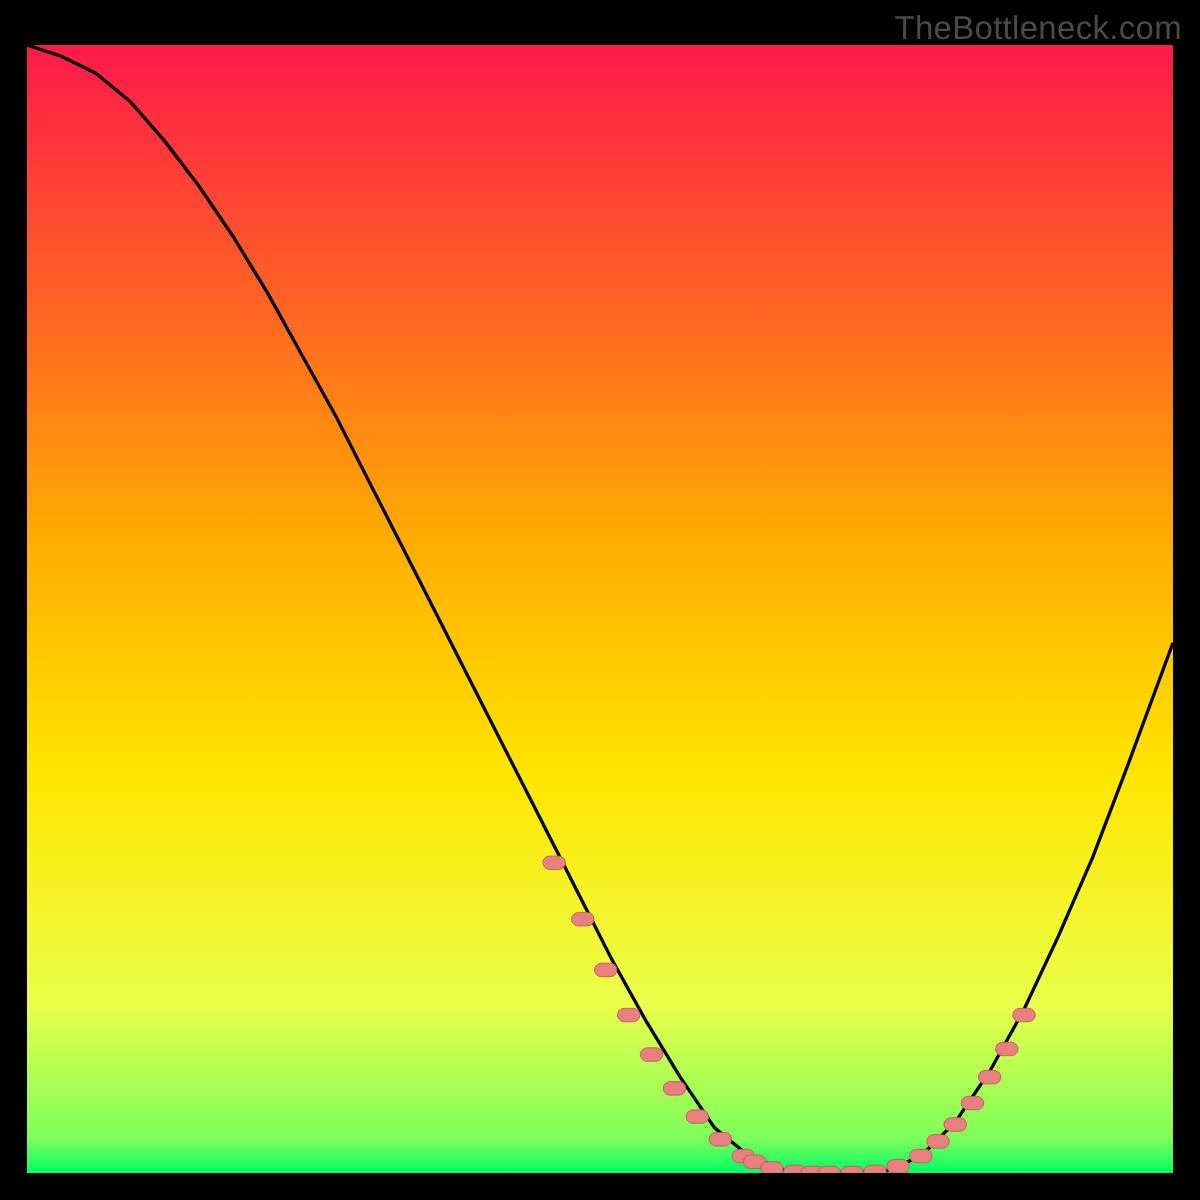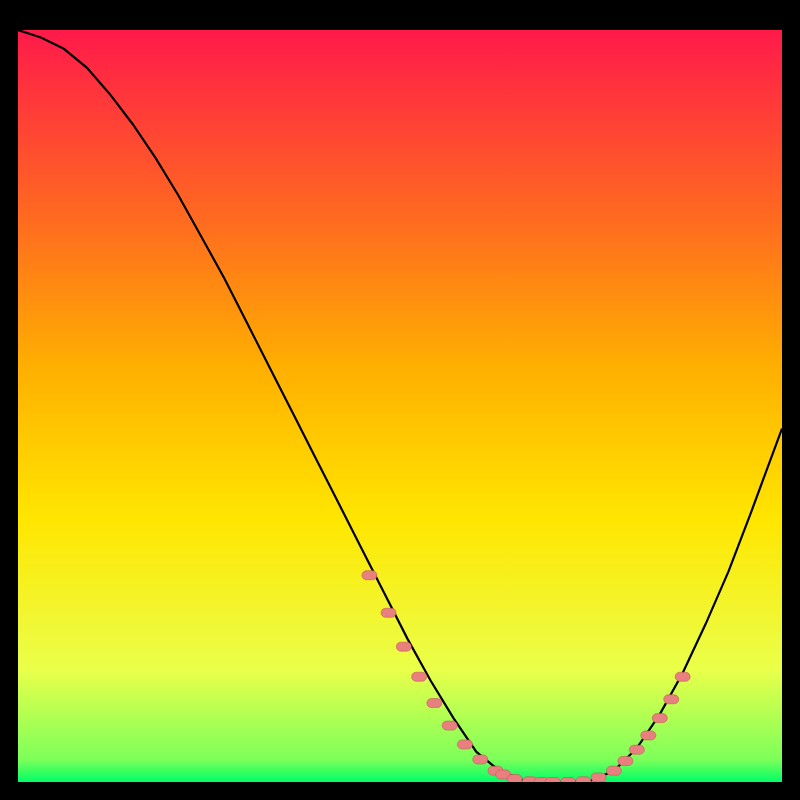--- a/index.html
+++ b/index.html
@@ -28,20 +28,21 @@
     width: 764px;
     height: 752px;
   }
   svg { display: block; }
 </style>
 </head>
 <body>
 
 <div class="frame">
 
+  <div class="watermark">TheBottleneck.com</div>
 
   <div class="plot">
     <svg id="chart-svg" width="764" height="752" viewBox="0 0 764 752">
       <defs>
         <linearGradient id="bg-grad" x1="0" y1="0" x2="0" y2="1">
           <stop id="g0" offset="0%" stop-color="#ff1a4a"></stop>
           <stop id="g1" offset="25%" stop-color="#ff6a20"></stop>
           <stop id="g2" offset="45%" stop-color="#ffb000"></stop>
           <stop id="g3" offset="65%" stop-color="#ffe600"></stop>
           <stop id="g4" offset="85%" stop-color="#eaff4a"></stop>

